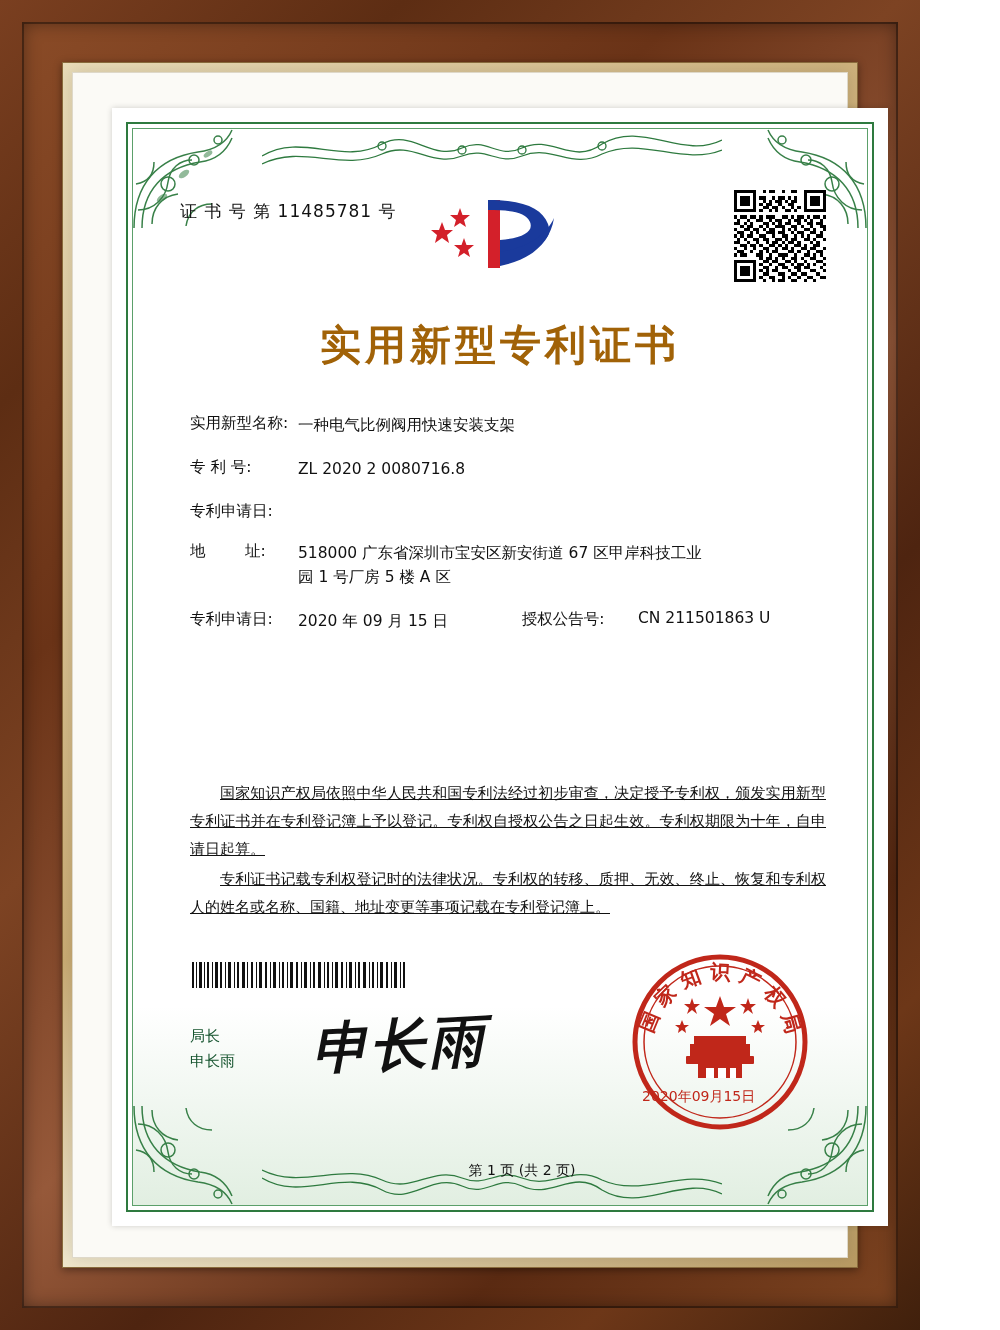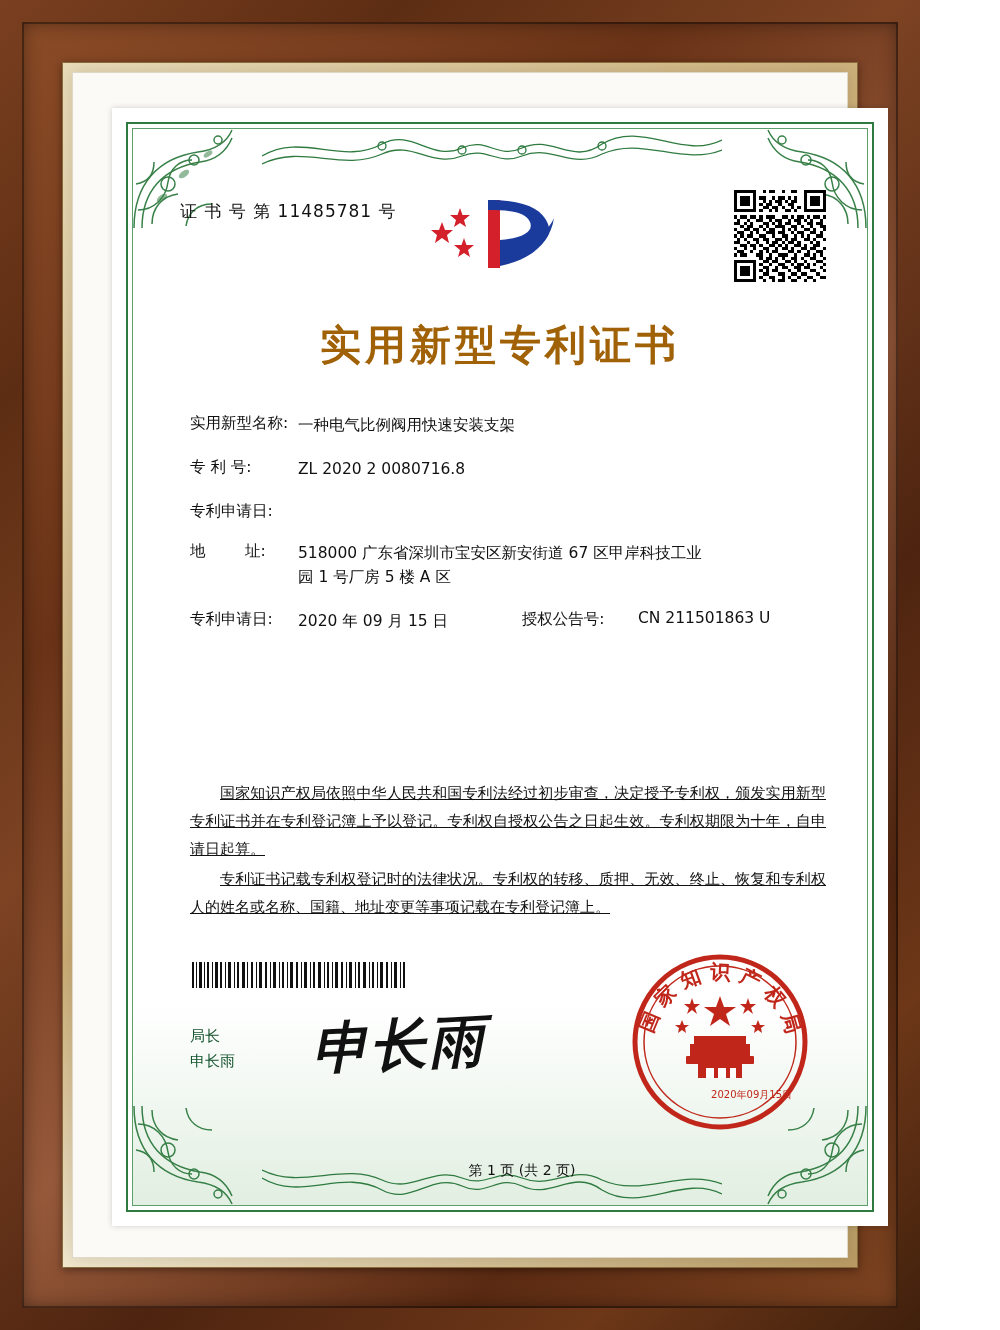--- a/index.html
+++ b/index.html
@@ -91,22 +91,22 @@
   
   .sig-label{position:absolute;left:78px;top:916px;font-size:15px;line-height:1.65;color:#14532d;font-family:"DejaVu Sans", sans-serif;}
   .sig-script{
     position:absolute;left:200px;top:900px;font-size:56px;color:#111;
     font-family:"DejaVu Serif", serif;font-style:italic;font-weight:bold;
     letter-spacing:2px;transform:rotate(-3deg);
   }
   
   .seal{position:absolute;right:78px;top:844px;width:180px;height:180px;}
   .seal-date{
-    position:absolute;right:96px;top:980px;width:150px;text-align:right;
-    color:#c0271a;font-size:10px;font-family:"DejaVu Sans", sans-serif;
+    position:absolute;right:96px;top:980px;width:150px;text-align:left;
+    color:#c0271a;font-size:14px;font-family:"DejaVu Sans", sans-serif;
   }
   .page-no{
     position:absolute;left:0;right:0;bottom:46px;text-align:center;
     font-size:14px;color:#111;font-family:"DejaVu Sans", sans-serif;margin-left:44px;
   }
   .green-wash{
     position:absolute;left:20px;right:20px;bottom:20px;height:200px;
     background:linear-gradient(to top,rgba(120,180,120,.22),rgba(255,255,255,0));
     pointer-events:none;
   }

